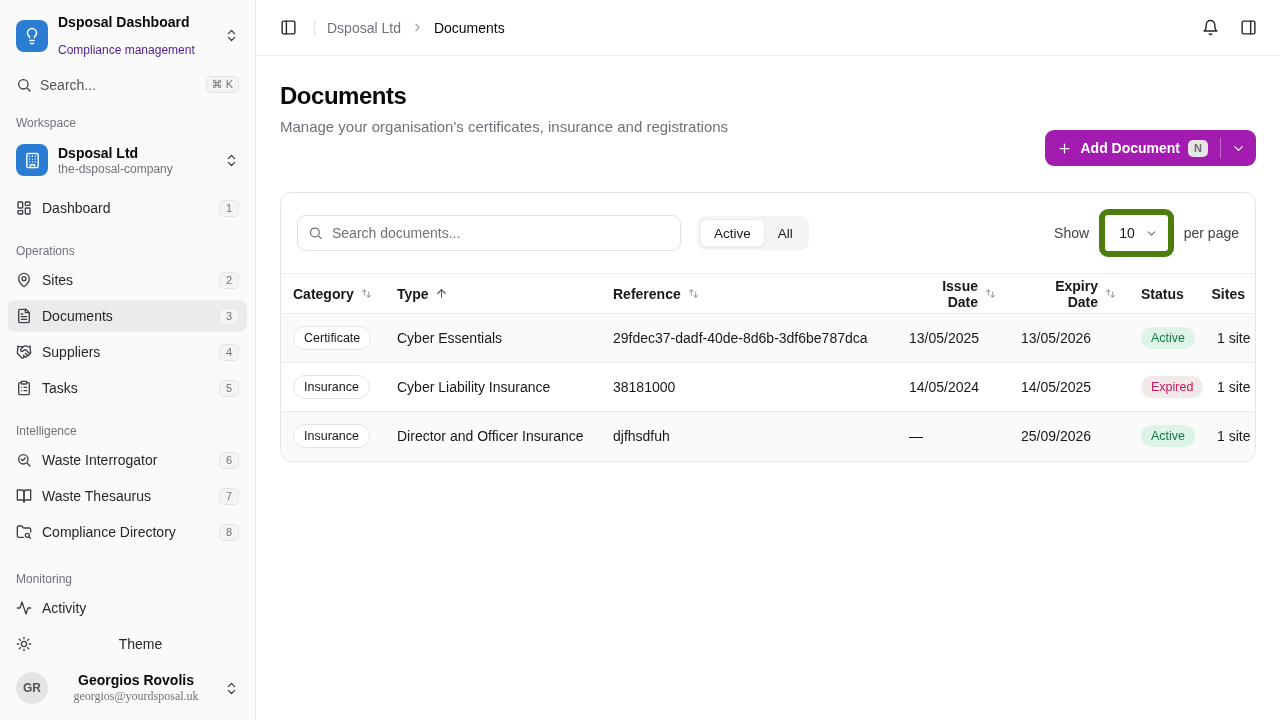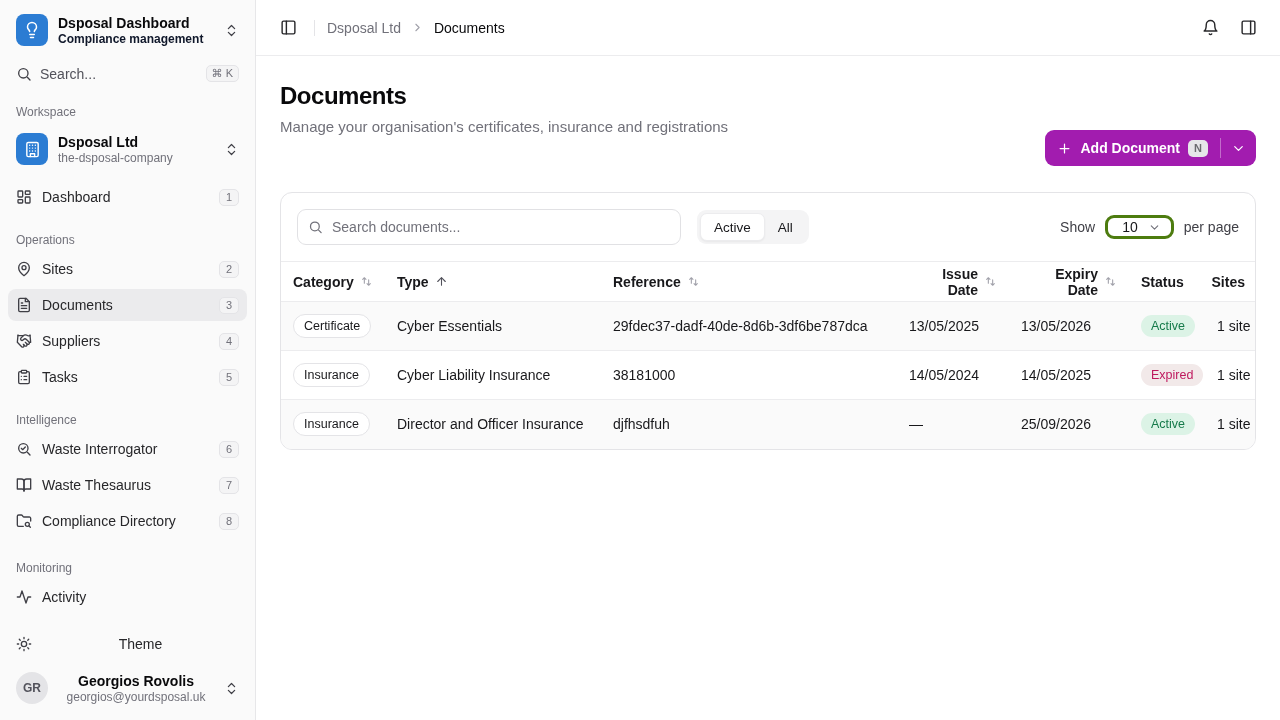--- a/index.html
+++ b/index.html
@@ -15,21 +15,21 @@
   .sidebar {
     width:256px; min-width:256px; height:720px;
     background:#fafafa; border-right:1px solid #e7e7e9;
     display:flex; flex-direction:column; padding:8px;
   }
   .brand-row { display:flex; align-items:center; gap:10px; padding:6px 8px; border-radius:8px; cursor:pointer; }
   .brand-logo { width:32px; height:32px; border-radius:8px; background:#2b7cd3; color:#fff;
     display:flex; align-items:center; justify-content:center; flex:none; }
   .brand-text { flex:1; min-width:0; }
   .brand-title { font-weight:700; font-size:14px; color:#09090b; }
-  .brand-sub { font-size:12px; color:#0f172a; margin-top:1px;font-weight:bold; }
+  .brand-sub { font-size:12px; color:#4c1d95; margin-top:13px; }
   .muted-chev { color:#3f3f46; flex:none; }
   .side-search { display:flex; align-items:center; gap:8px; padding:7px 8px; margin-top:6px; border-radius:8px; color:#3f3f46; cursor:pointer; }
   .side-search-label { flex:1; color:#52525b; }
   .kbd {
     font-size:11px; color:#71717a; background:#f4f4f5; border:1px solid #e4e4e7;
     border-radius:5px; padding:2px 5px; line-height:1; white-space:nowrap;
   }
   .section-label { font-size:12px; color:#71717a; padding:16px 8px 6px; }
   .nav-scroll { flex:1; overflow:hidden; }
   .ws-row { display:flex; align-items:center; gap:10px; padding:8px; border-radius:8px; cursor:pointer; }
@@ -46,21 +46,21 @@
   .nav-label { flex:1; white-space:nowrap; }
   .nav-badge {
     font-size:11px; color:#71717a; background:#f4f4f5; border:1px solid #e4e4e7;
     border-radius:5px; padding:2px 6px; line-height:1;
   }
   .side-footer { flex:none; padding-top:4px;text-align:center; }
   .user-row { display:flex; align-items:center; gap:10px; padding:8px; border-radius:8px; cursor:pointer; }
   .avatar { width:32px; height:32px; border-radius:50%; background:#e4e4e7; color:#52525b;
     font-size:12px; font-weight:700; display:flex; align-items:center; justify-content:center; flex:none; }
   .user-name { font-weight:700; font-size:14px; color:#09090b; }
-  .user-email { font-size:12px; color:#71717a; margin-top:1px; }
+  .user-email { font-size:12px; color:#71717a; margin-top:1px;font-family:Liberation Serif, serif; }
 
   
   .main { flex:1; display:flex; flex-direction:column; min-width:0; }
   .topbar { height:56px; border-bottom:1px solid #ececee; display:flex; align-items:center; padding:0 18px; gap:12px; }
   .icon-btn { width:28px; height:28px; border:none; background:transparent; color:#27272a;
     display:flex; align-items:center; justify-content:center; border-radius:6px; cursor:pointer; }
   .vdiv { width:1px; height:16px; background:#e4e4e7; }
   .crumb { display:flex; align-items:center; gap:10px; }
   .crumb-parent { color:#71717a; cursor:pointer; }
   .crumb-sep { color:#a1a1aa; }
@@ -88,22 +88,22 @@
   .doc-search {
     width:100%; height:36px; border:1px solid #e1e1e4; border-radius:9px;
     padding:0 19px 0 34px; font-size:14px; font-family:inherit; color:#18181b; background:#fff; outline:none;
   }
   .doc-search::placeholder { color:#71717a; }
   .seg { display:flex; align-items:center; background:#f4f4f5; border-radius:9px; padding:3px; height:34px; }
   .seg-btn { border:none; background:transparent; font-family:inherit; font-size:13.5px; color:#18181b;
     padding:0 13px; height:28px; border-radius:7px; cursor:pointer; }
   .seg-btn.on { background:#fff; border:1px solid #ececee; box-shadow:0 1px 2px rgba(0,0,0,0.05); font-weight:400; }
   .filter-right { margin-left:auto; display:flex; align-items:center; gap:10px; color:#3f3f46; }
-  .page-select { display:flex; align-items:center; gap:10px; border:3px solid #4d7c0f; border-radius:9px;
-    height:24px; padding:0 10px 0 14px; background:#fff; cursor:pointer; color:#18181b; }
+  .page-select { display:flex; align-items:center; gap:10px; border:6px solid #4d7c0f; border-radius:9px;
+    height:48px; padding:0 10px 0 14px; background:#fff; cursor:pointer; color:#18181b; }
   .page-select .caret { color:#71717a; }
 
   table { width:100%; border-collapse:collapse; table-layout:fixed; }
   thead tr { border-top:1px solid #ececee; }
   th { text-align:right; font-weight:700; font-size:14px; color:#18181b; padding:0 12px; height:40px; cursor:pointer; }
   th .th-inner { display:flex; align-items:center; gap:6px; }
   .sort-ic { color:#a1a1aa; flex:none; }
   .sort-ic.asc { color:#52525b; }
   tbody tr { border-top:1px solid #ececee; height:49px; cursor:pointer; }
   tbody tr:nth-child(odd) { background:#fafafa; }

